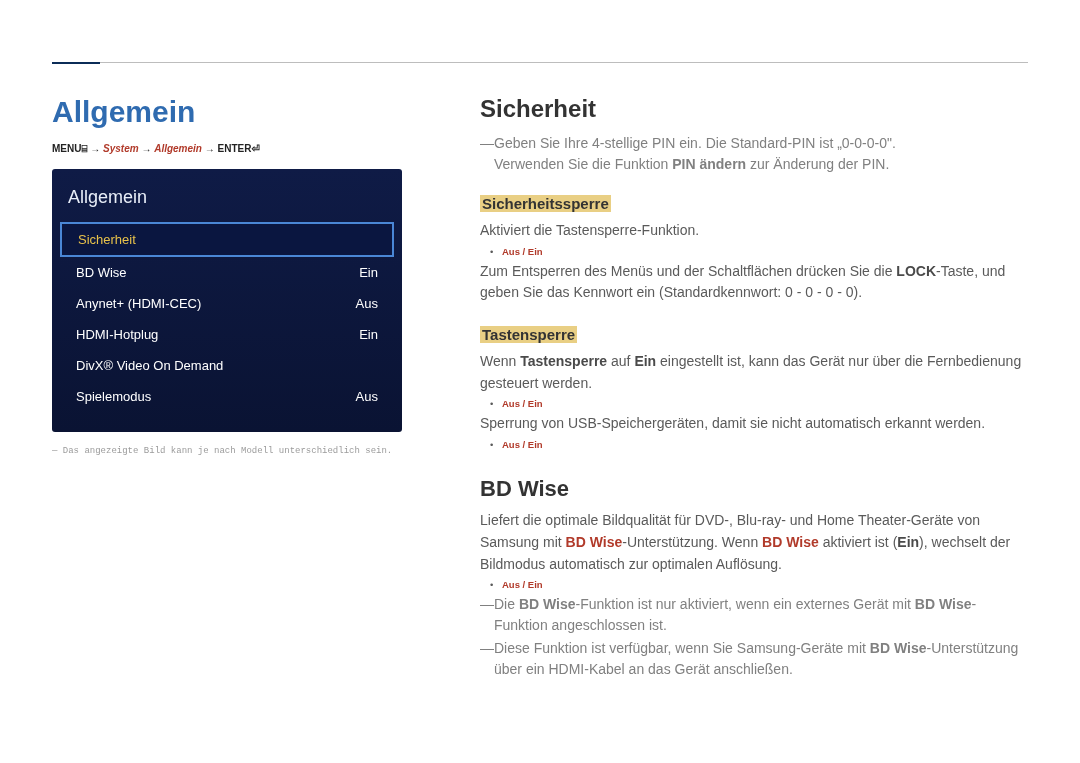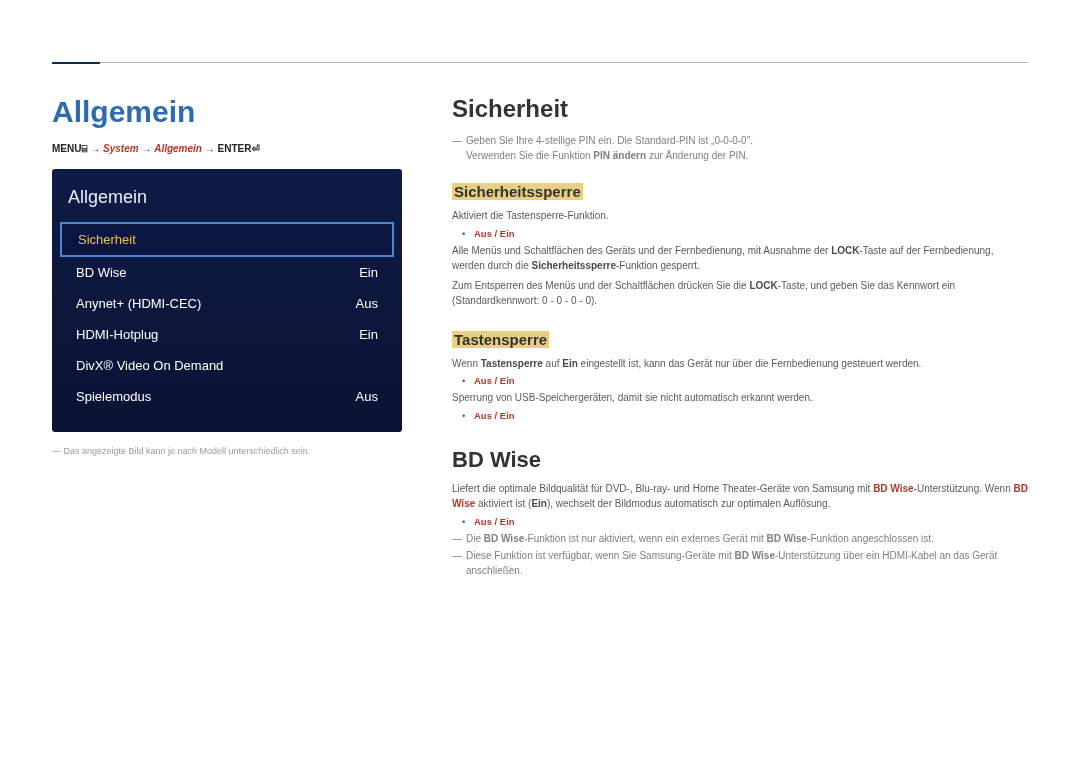--- a/index.html
+++ b/index.html
@@ -21,21 +21,21 @@
   .top-rule {
     position: absolute;
     left: 100px;
     right: 52px;
     top: 62px;
     border-top: 1px solid #bdbdbd;
   }
   .page {
     display: flex;
     padding: 95px 52px 30px 52px;
-    gap: 50px;
+    gap: 78px;
   }
   .left-col { width: 350px; flex: 0 0 350px; }
   .right-col { flex: 1; }
   h1.page-title {
     color: #2f6bb0;
     font-weight: 600;
     font-size: 30px;
     margin-bottom: 14px;
   }
   .breadcrumb {
@@ -69,30 +69,31 @@
     margin: 0 8px;
     padding: 8px 16px;
     border: 2px solid #4a87d6;
     background: #0a1640;
     color: #e8c24a;
   }
   .left-foot {
     font-size: 9px;
     color: #9b9b9b;
     margin-top: 14px;
+    font-family: Liberation Mono, monospace;
   }
   .left-foot::before { content: "― "; color: #9b9b9b; }
   h2.sec-h1 {
     font-size: 24px;
     font-weight: 600;
     color: #333;
     margin-bottom: 10px;
   }
   .note-dash {
-    font-size: 10px;
+    font-size: 14px;
     color: #808080;
     padding-left: 14px;
     position: relative;
     line-height: 1.5;
     margin-bottom: 2px;
   }
   .note-dash::before {
     content: "―";
     position: absolute;
     left: 0;
@@ -103,21 +104,21 @@
     font-size: 15px;
     font-weight: 600;
     color: #333;
     display: inline-block;
     background: #e9cf84;
     padding: 0 2px;
     margin-top: 18px;
     margin-bottom: 8px;
   }
   p.body {
-    font-size: 10px;
+    font-size: 14px;
     color: #5a5a5a;
     line-height: 1.55;
     margin-bottom: 4px;
   }
   p.body b { font-weight: 700; color: #4a4a4a; }
   ul.opt { list-style: none; margin: 4px 0 4px 0; }
   ul.opt li {
     font-size: 9.5px;
     color: #b13a2a;
     font-weight: 700;
@@ -198,23 +199,20 @@
       <span>Geben Sie Ihre 4-stellige PIN ein. Die Standard-PIN ist „0-0-0-0".</span><br>
       <span>Verwenden Sie die Funktion </span><b>PIN ändern</b><span> zur Änderung der PIN.</span>
     </div>
 
     <h3 class="hl">Sicherheitssperre</h3>
     <p class="body">Aktiviert die Tastensperre-Funktion.</p>
     <ul class="opt">
         <li>Aus / Ein</li>
       </ul>
     <p class="body">
-      <span>Alle Menüs und Schaltflächen des Geräts und der Fernbedienung, mit Ausnahme der </span><b>LOCK</b><span>-Taste auf der Fernbedienung, werden durch die </span><b>Sicherheitssperre</b><span>-Funktion gesperrt.</span>
-    </p>
-    <p class="body">
       <span>Zum Entsperren des Menüs und der Schaltflächen drücken Sie die </span><b>LOCK</b><span>-Taste, und geben Sie das Kennwort ein (Standardkennwort: 0 - 0 - 0 - 0).</span>
     </p>
 
     <h3 class="hl">Tastensperre</h3>
     <p class="body">
       <span>Wenn </span><b>Tastensperre</b><span> auf </span><b>Ein</b><span> eingestellt ist, kann das Gerät nur über die Fernbedienung gesteuert werden.</span>
     </p>
     <ul class="opt">
         <li>Aus / Ein</li>
       </ul>

